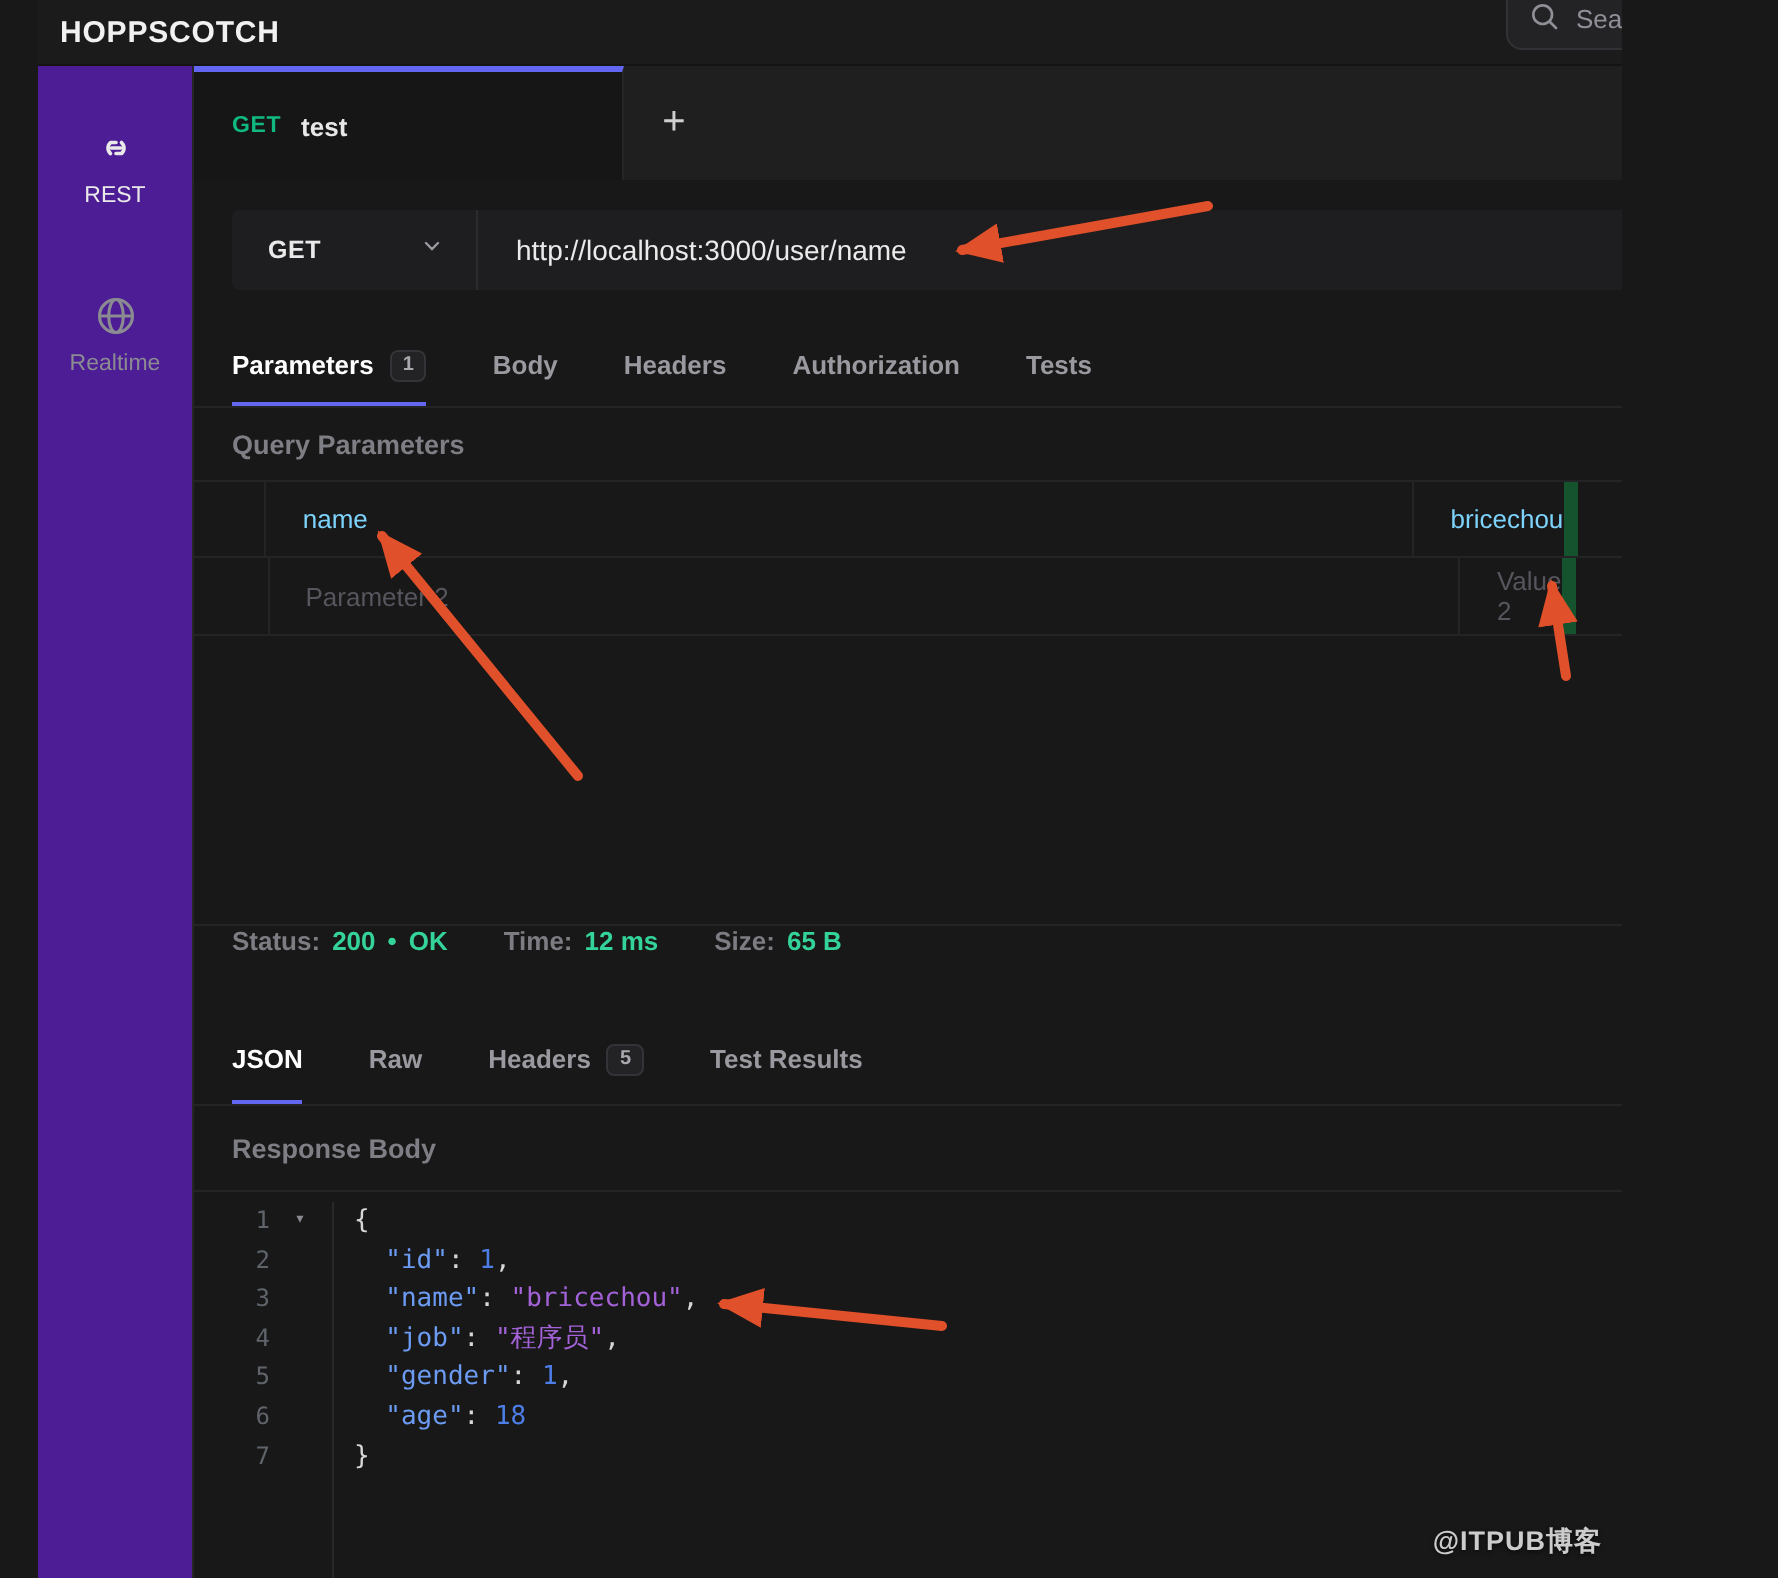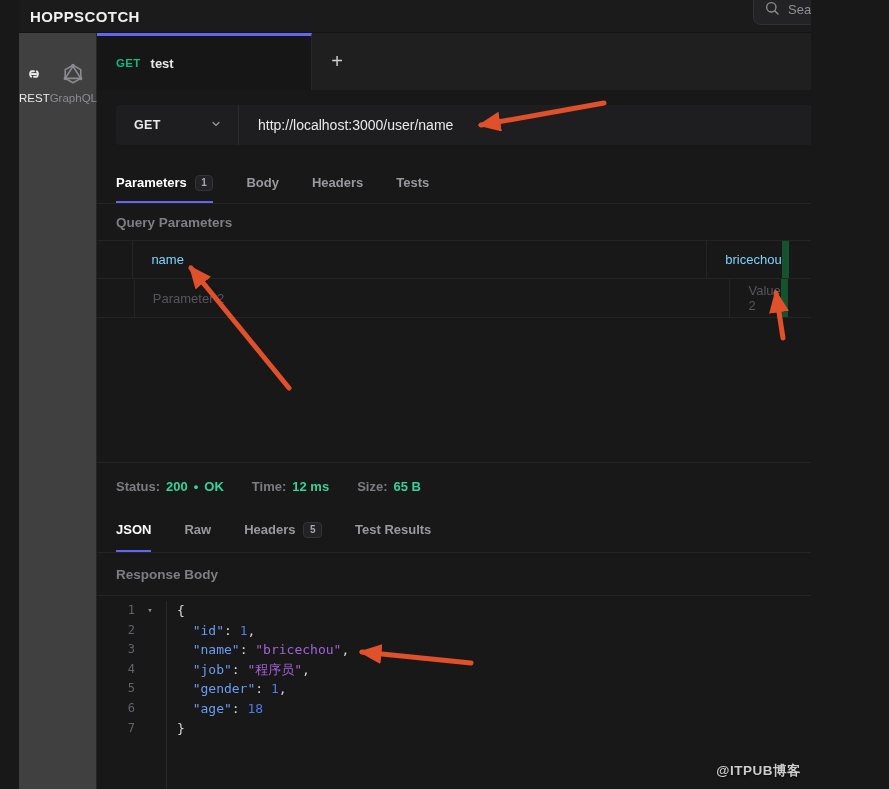--- a/index.html
+++ b/index.html
@@ -24,22 +24,22 @@
     display:flex; align-items:center; gap:8px; padding:0 10px;
     color:#8f8f97; font-size:13px; cursor:pointer;
   }
   .search-btn svg { flex:0 0 auto; }
 
   
   .body-row { display:flex; height:756px; }
 
   
   .sidebar {
-    width:78px; background:#404040; border-right:1px solid #262626;
-    display:flex; flex-direction:row; align-items:stretch; padding-top:10px;
+    width:78px; background:#4c1d95; border-right:1px solid #262626;
+    display:flex; flex-direction:column; align-items:stretch; padding-top:10px;
   }
   .side-item {
     height:80px; margin-bottom:4px; display:flex; flex-direction:column;
     align-items:center; justify-content:center; gap:7px; cursor:pointer;
     color:#8b8b92; font-size:11.5px;
   }
   .side-item.active { color:#e9e9e9; }
   .side-item svg { display:block; }
 
   
@@ -103,21 +103,21 @@
   .cell-key    { width:615px; border-right:1px solid #242427; display:flex; align-items:center; padding-left:18px; font-size:13px; }
   .cell-value  { flex:1; border-right:7px solid #14532d; display:flex; align-items:center; padding-left:18px; font-size:13px; }
   .cell-action { width:24px; }
   .filled { color:#7dd3fc; }
   .placeholder { color:#56565e; }
 
   .flex-spacer { height:144px; }
 
   
   .response-meta {
-    height:48px; border-top:1px solid #242427; display:flex; align-items:center;
+    height:48px; border-top:1px solid #242427; display:flex; align-items:flex-start;
     gap:28px; padding-left:19px; font-size:13px; font-weight:600;
   }
   .meta-group { display:flex; align-items:center; gap:6px; }
   .meta-label { color:#7c7c83; }
   .meta-value { color:var(--success,#34d399); }
 
   
   .editor {
     flex:1; border-top:1px solid #242427; display:flex; background:#181818;
     font-family:"DejaVu Sans Mono", monospace; font-size:13px; line-height:19.6px;
@@ -171,32 +171,20 @@
           <svg width="22" height="22" viewBox="0 0 24 24" fill="none" stroke="#e9e9e9" stroke-width="2" stroke-linecap="round" stroke-linejoin="round">
             <path d="M9 15a4 4 0 0 1 0-6h3"></path>
             <path d="M15 9a4 4 0 0 1 0 6h-3"></path>
             <line x1="9.5" y1="12" x2="14.5" y2="12"></line>
           </svg>
         </span>
         <span class="side-label">REST</span>
       </div>
       <div class="side-item">
         <span>
-          <svg width="22" height="22" viewBox="0 0 24 24" fill="none" stroke="#8b8b92" stroke-width="1.7" stroke-linejoin="round">
-            <polygon points="12 2.5 20.5 7.2 20.5 16.8 12 21.5 3.5 16.8 3.5 7.2"></polygon>
-            <polyline points="3.5 16.8 12 3.5 20.5 16.8 3.5 16.8"></polyline>
-            <circle cx="12" cy="2.9" r="1.1" fill="#8b8b92"></circle>
-            <circle cx="20.3" cy="16.8" r="1.1" fill="#8b8b92"></circle>
-            <circle cx="3.7" cy="16.8" r="1.1" fill="#8b8b92"></circle>
-          </svg>
-        </span>
-        <span class="side-label">GraphQL</span>
-      </div>
-      <div class="side-item">
-        <span>
           <svg width="22" height="22" viewBox="0 0 24 24" fill="none" stroke="#8b8b92" stroke-width="1.7">
             <circle cx="12" cy="12" r="9"></circle>
             <ellipse cx="12" cy="12" rx="4" ry="9"></ellipse>
             <line x1="3" y1="12" x2="21" y2="12"></line>
           </svg>
         </span>
         <span class="side-label">Realtime</span>
       </div>
     </nav>
 
@@ -229,20 +217,23 @@
           <span>Parameters</span>
           <span class="badge">1</span>
         </div>
         <div class="sec-tab">
           <span>Body</span>
         </div>
         <div class="sec-tab">
           <span>Headers</span>
         </div>
         <div class="sec-tab">
+          <span>Authorization</span>
+        </div>
+        <div class="sec-tab">
           <span>Tests</span>
         </div>
       </div>
 
       <div class="section-label">Query Parameters</div>
 
       <div class="param-table">
         <div class="param-row">
           <div class="cell-grip"></div>
           <div class="cell-key filled">name</div>

